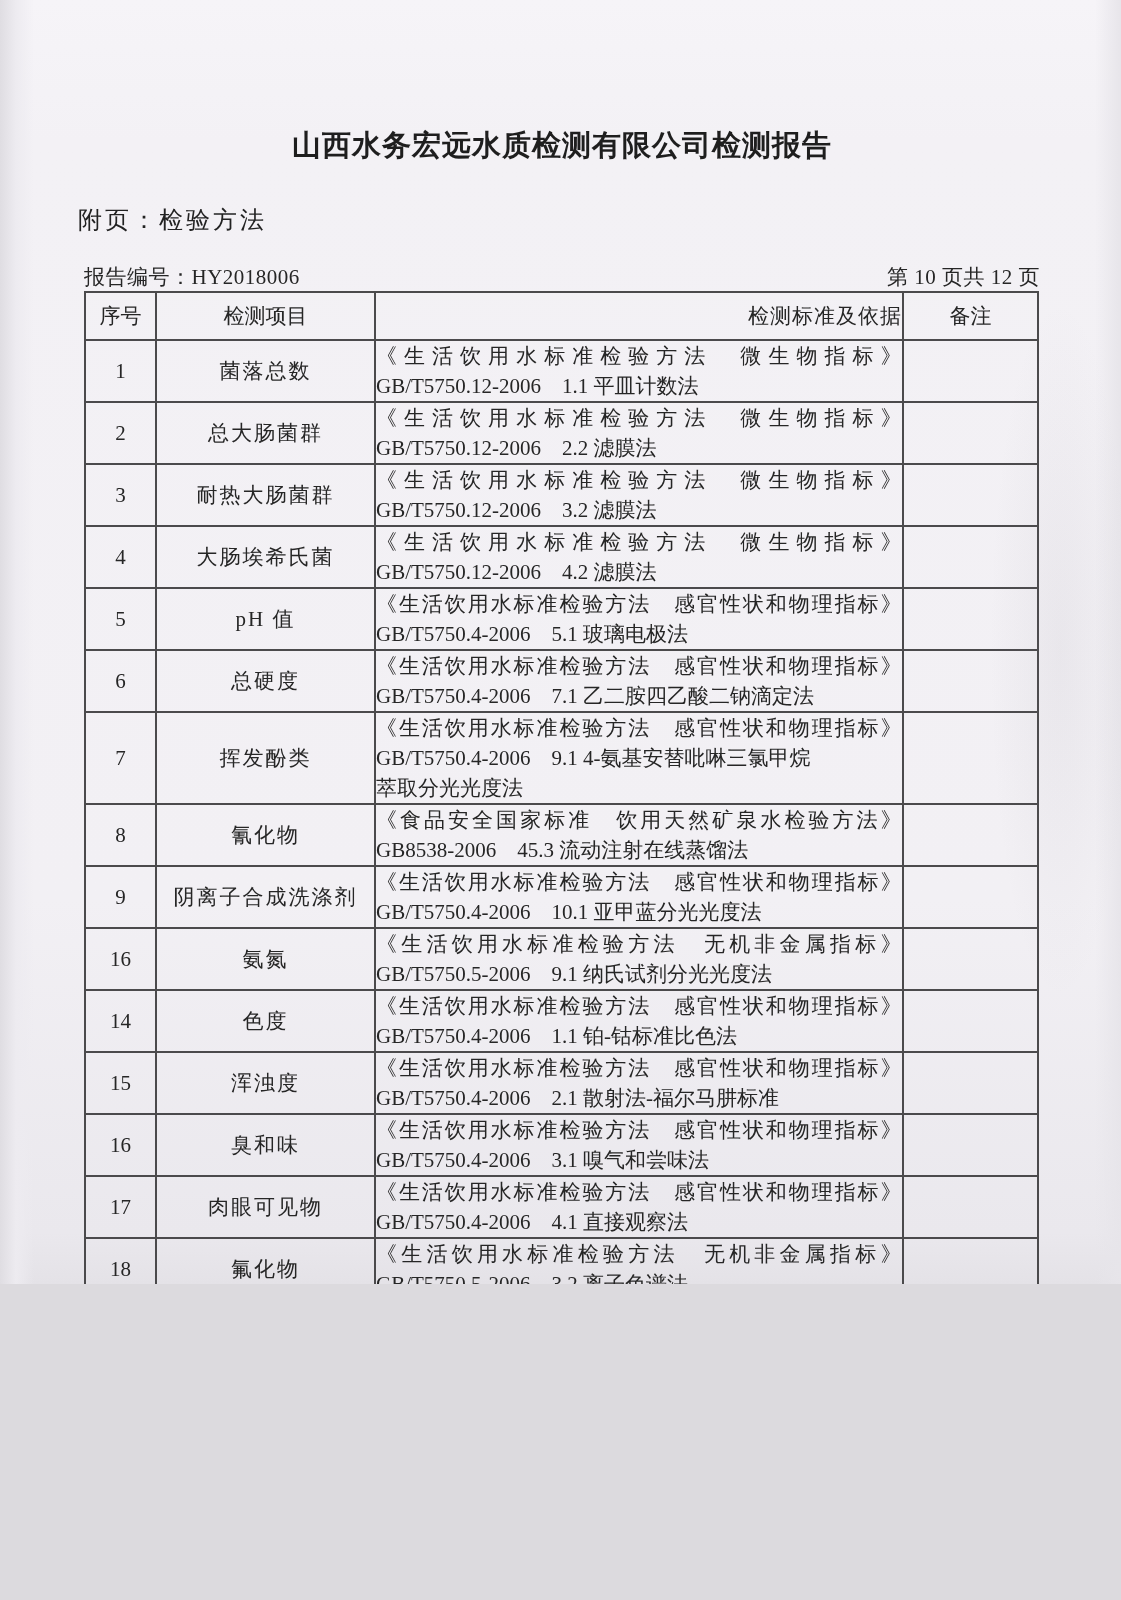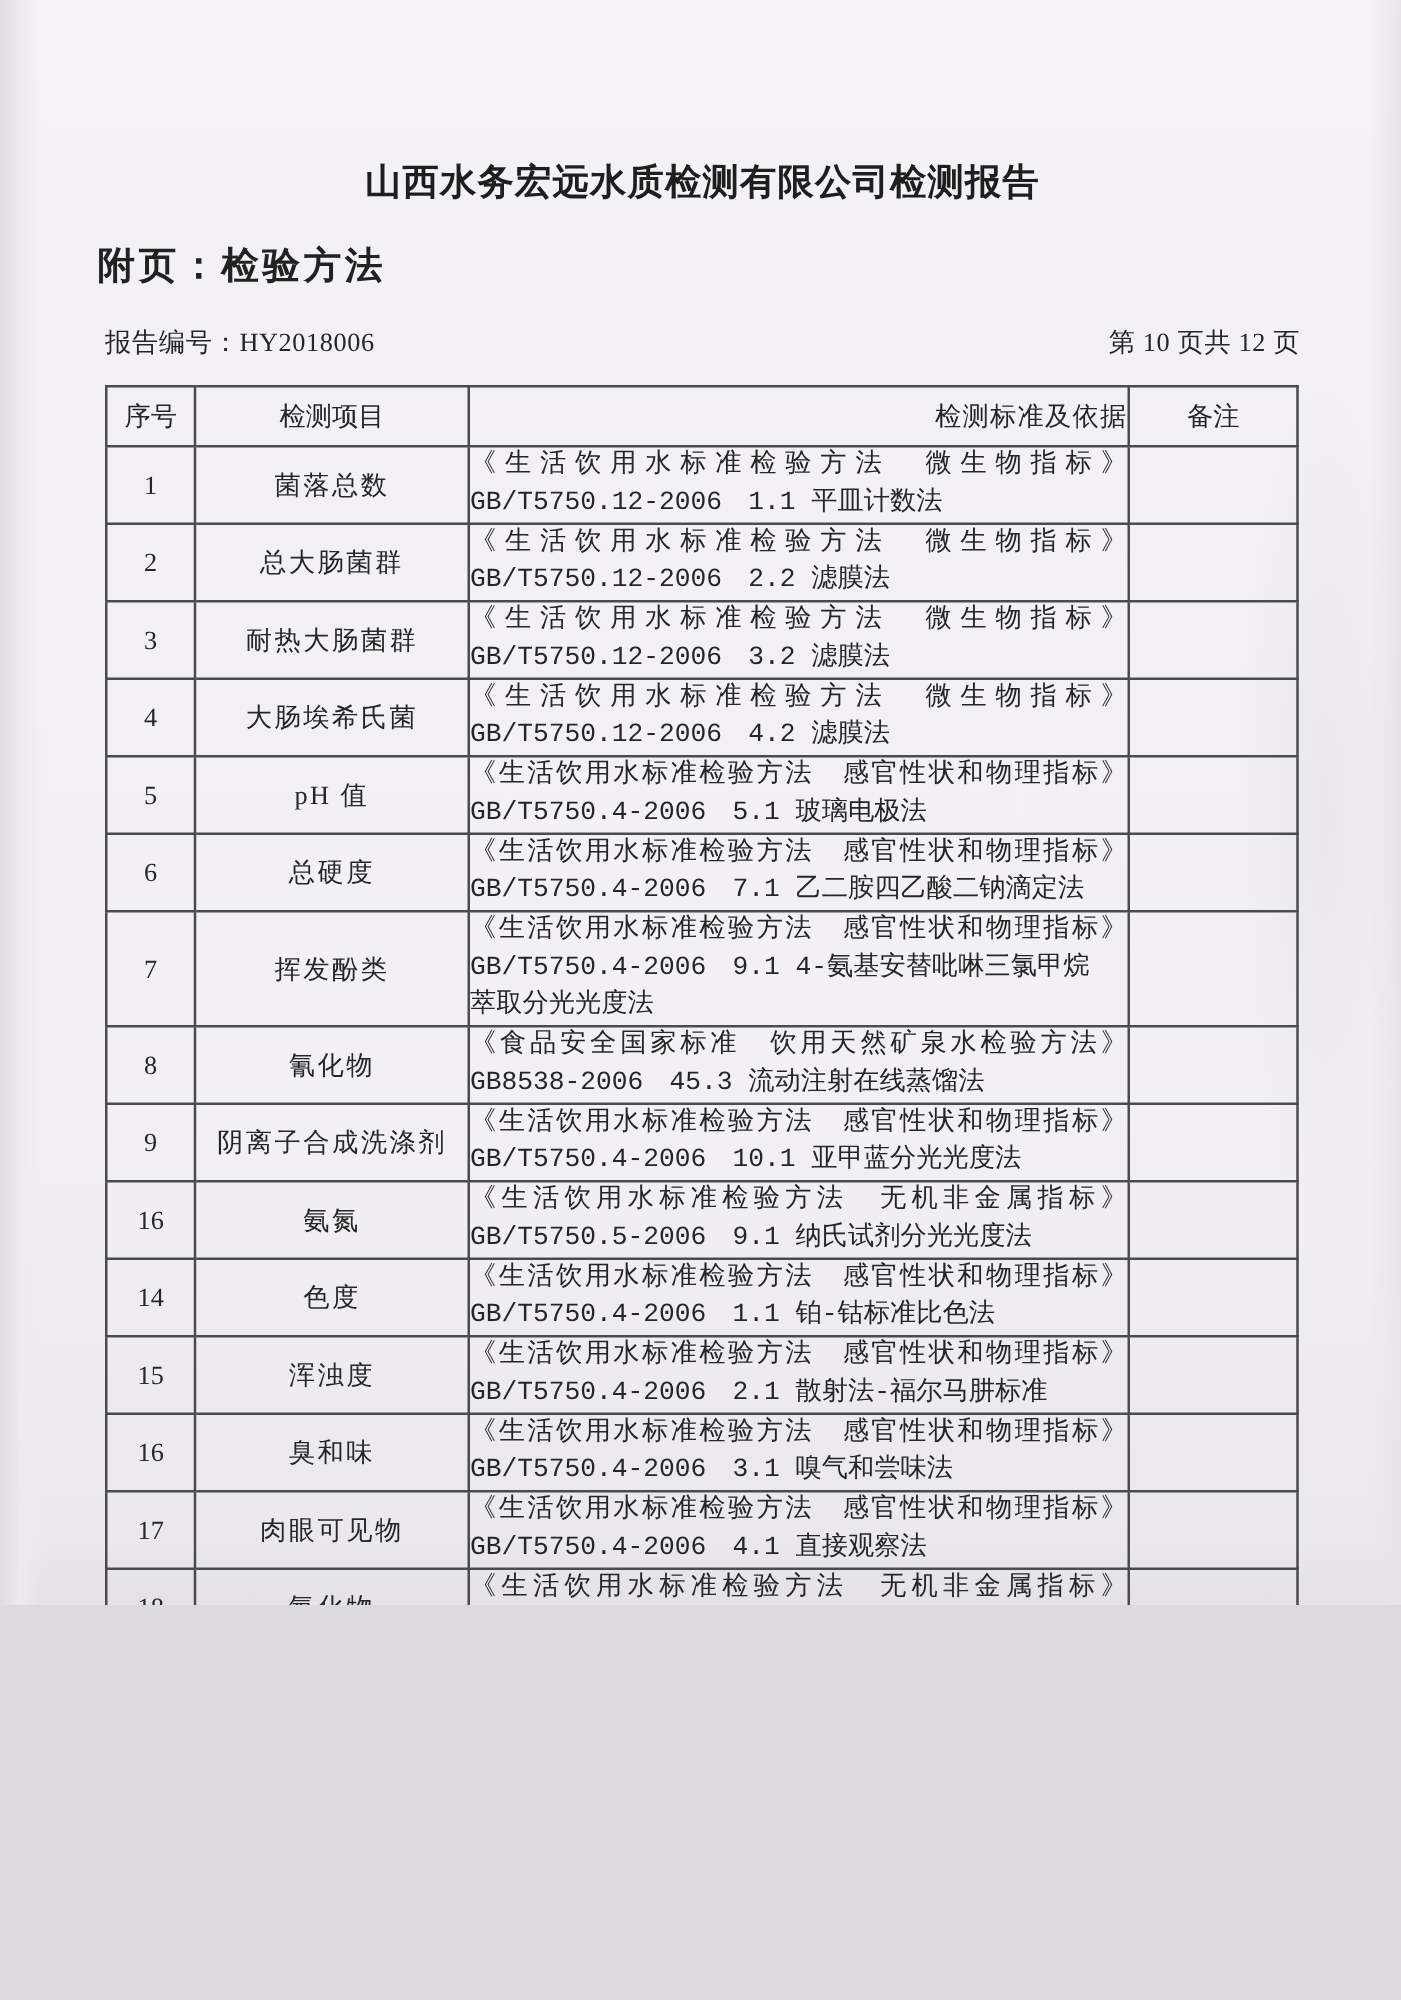--- a/index.html
+++ b/index.html
@@ -26,30 +26,30 @@
   .doc-title {
     margin: 0;
     padding-top: 126px;
     text-align: center;
     font-size: 29px;
     font-weight: 700;
     letter-spacing: 1px;
     color: #1e1e1e;
   }
   .doc-subtitle {
-    margin-top: 26px;
+    margin-top: 38px;
     margin-left: -6px;
-    font-size: 30px;
-    font-weight: 700;
+    font-size: 24px;
+    font-weight: 400;
     letter-spacing: 3px;
     color: #222;
   }
   .meta-row {
     margin-top: 27px;
-    margin-bottom: 20px;
+    margin-bottom: 0;
     display: flex;
     justify-content: space-between;
     align-items: baseline;
     font-size: 21px;
     letter-spacing: 0.5px;
   }
   table.methods {
     border-collapse: collapse;
     table-layout: fixed;
     width: 953px;
@@ -73,21 +73,20 @@
   th.col-std-h {
     text-align: right;
     padding-left: 15px;
     letter-spacing: 1px;
   }
   td.col-item { letter-spacing: 2px; margin-top: 11px; }
   td.col-std { padding: 1px 13px 1px 14px; vertical-align: middle; }
   .std-line {
     white-space: pre-wrap;
     word-break: break-all;
-    font-family: Liberation Mono, monospace;
   }
   .std-first {
     text-align: justify;
     text-align-last: justify;
     letter-spacing: 0.5px;
   }
   td.col-seq { letter-spacing: 0; }
   
   .scan-shade {
     position: absolute;

